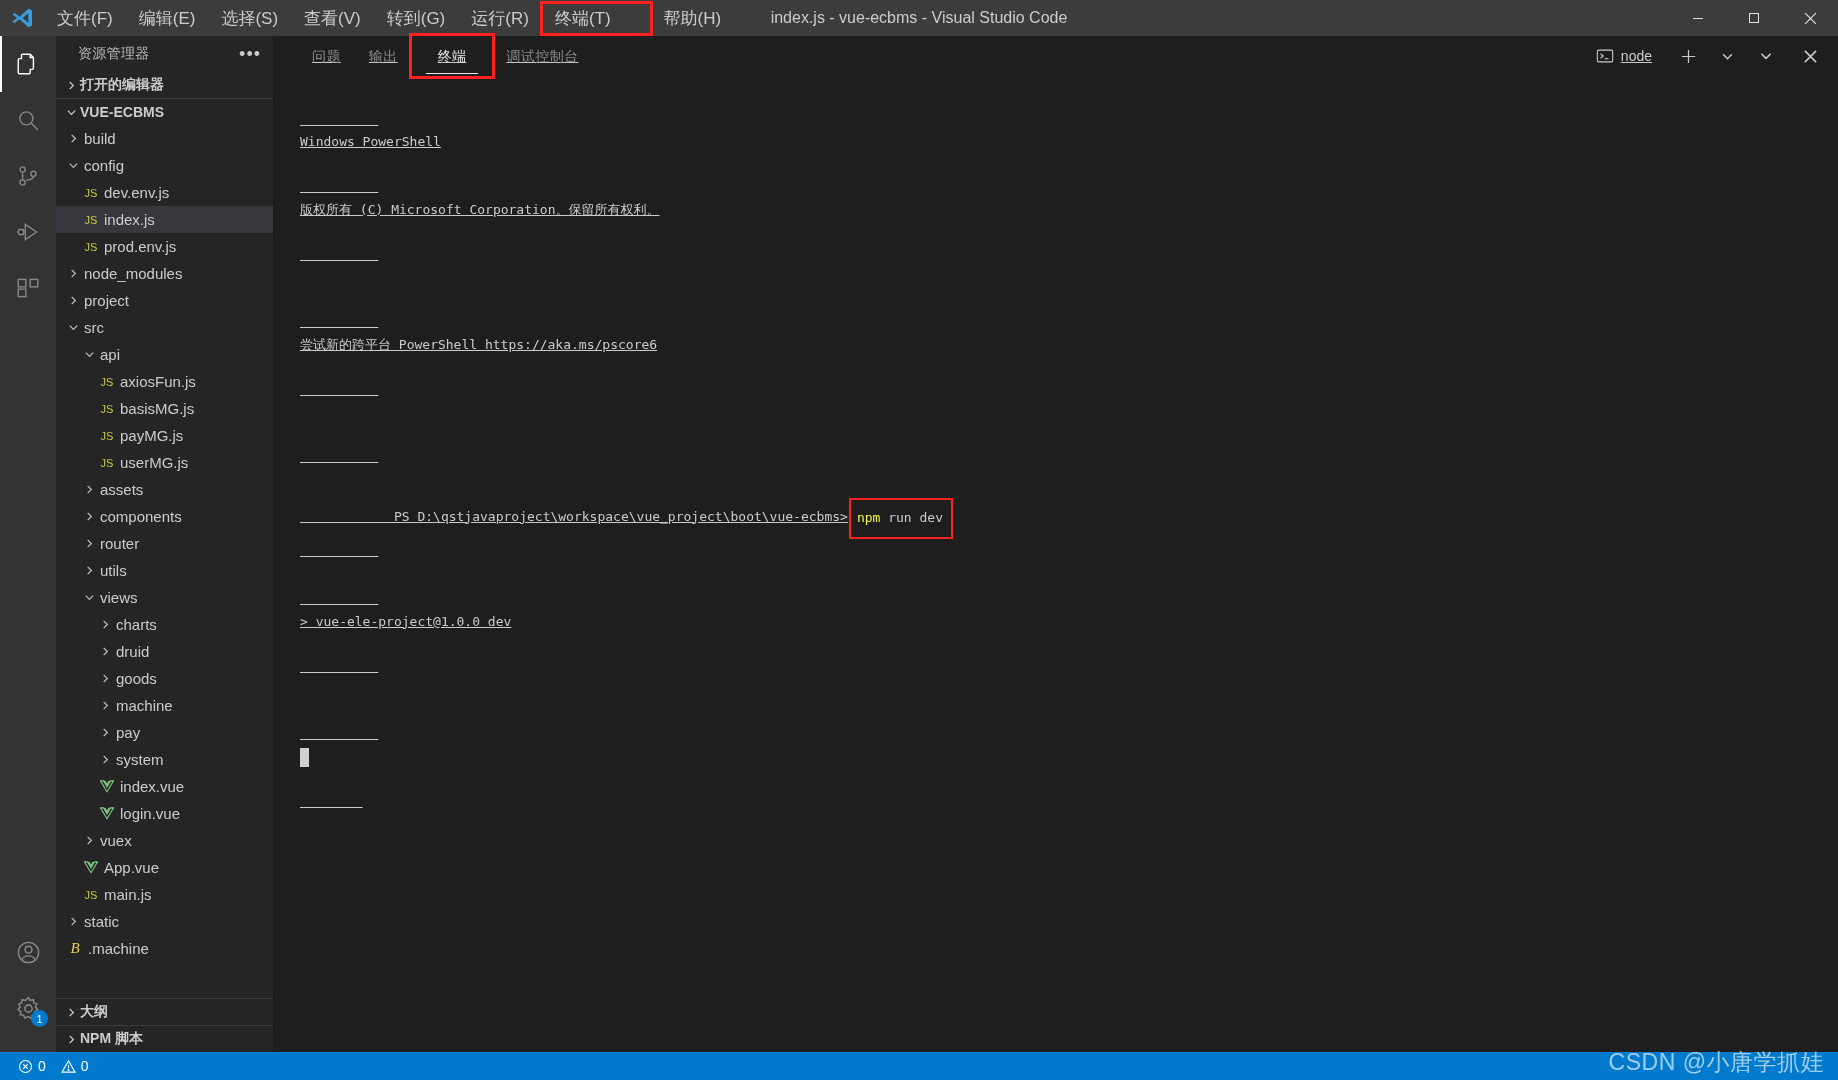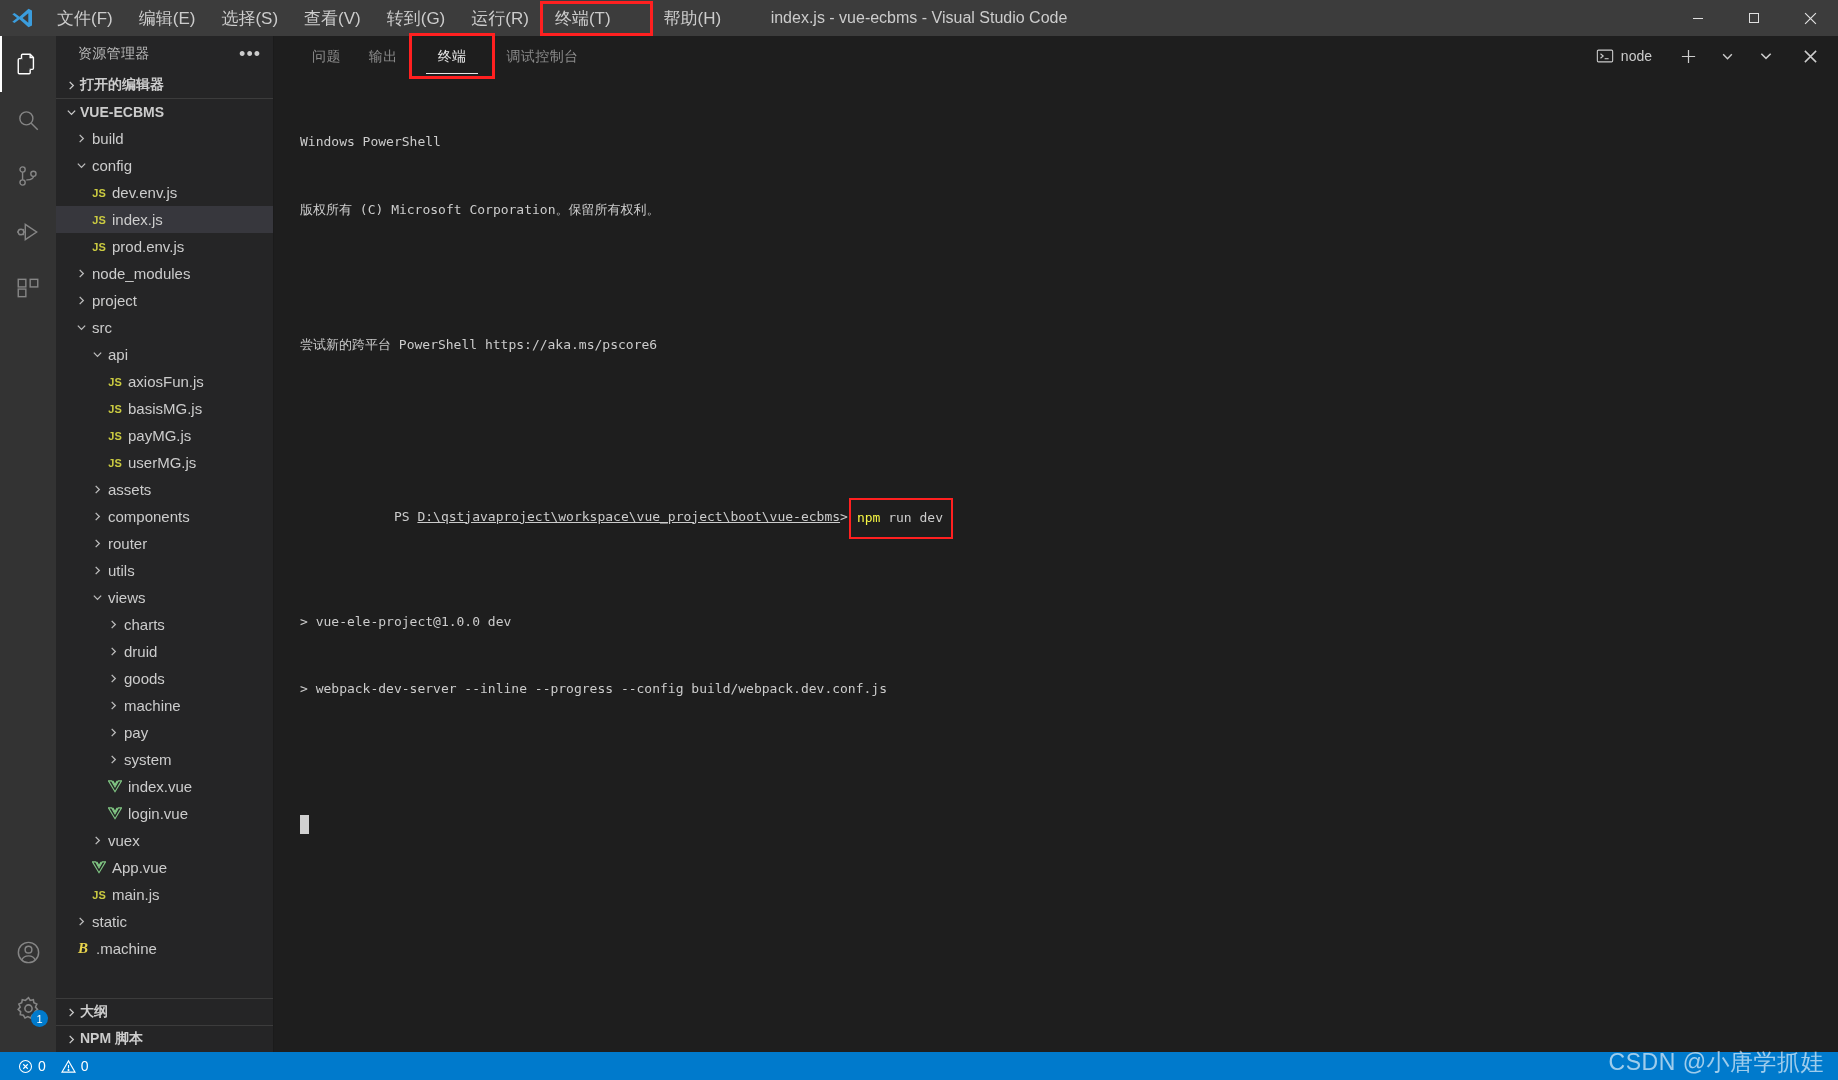--- a/index.html
+++ b/index.html
@@ -175,56 +175,56 @@
   }
   .trow {
     height: 27px;
     display: flex;
     align-items: center;
     font-size: 15px;
     color: #cccccc;
     cursor: pointer;
     white-space: nowrap;
     position: relative;
-    padding-left: 8px;
   }
   .trow.selected { background: #37373d; }
   .chev {
     width: 18px;
     min-width: 18px;
     display: inline-flex;
     align-items: center;
     justify-content: center;
     color: #bdbdbd;
   }
   .fileicon {
     width: 22px;
     min-width: 22px;
     display: inline-flex;
     align-items: center;
     justify-content: center;
     font-size: 11px;
-    font-weight: bold;
+    font-weight: normal;
     font-family: "Liberation Sans", sans-serif;
   }
   .ic-js { color: #cbcb41; }
   .ic-vue { color: #81c784; font-size: 15px; }
   .ic-babel { color: #e8d44d; font-size: 15px; font-style: italic; font-family: "Liberation Serif", serif; }
   .tlabel { padding-left: 2px; }
   .tree-bottom {
     border-top: 1px solid #3c3c3c;
   }
 
   
   .mainarea {
     flex: 1;
     display: flex;
     flex-direction: column;
     background: #fde047;
     min-width: 0;
+    text-decoration: underline;
   }
   .panel {
     flex: 1;
     display: flex;
     flex-direction: column;
     background: #1e1e1e;
     min-height: 0;
   }
   .panel-tabs {
     height: 40px;
@@ -791,21 +791,20 @@
         <div class="terminal">
           <div class="tline">Windows PowerShell</div>
           <div class="tline">版权所有 (C) Microsoft Corporation。保留所有权利。</div>
           <div class="blank"></div>
           <div class="tline">尝试新的跨平台 PowerShell https://aka.ms/pscore6</div>
           <div class="blank"></div>
           <div class="tline" style="line-height:30px;">
             <span>PS </span><span class="path-link">D:\qstjavaproject\workspace\vue_project\boot\vue-ecbms</span><span>&gt;</span><span class="cmd-box"><span class="yellow">npm</span><span> run dev</span></span>
           </div>
           <div class="tline">&gt; vue-ele-project@1.0.0 dev</div>
-          <div class="tline">&gt; webpack-dev-server --inline --progress --config build/webpack.dev.conf.js</div>
           <div class="blank"></div>
           <div class="tline"><span class="cursor-block"></span></div>
         </div>
       </div>
     </div>
   </div>
 
   <div class="statusbar">
     <div class="sb-left">
       <div class="sb-item">

